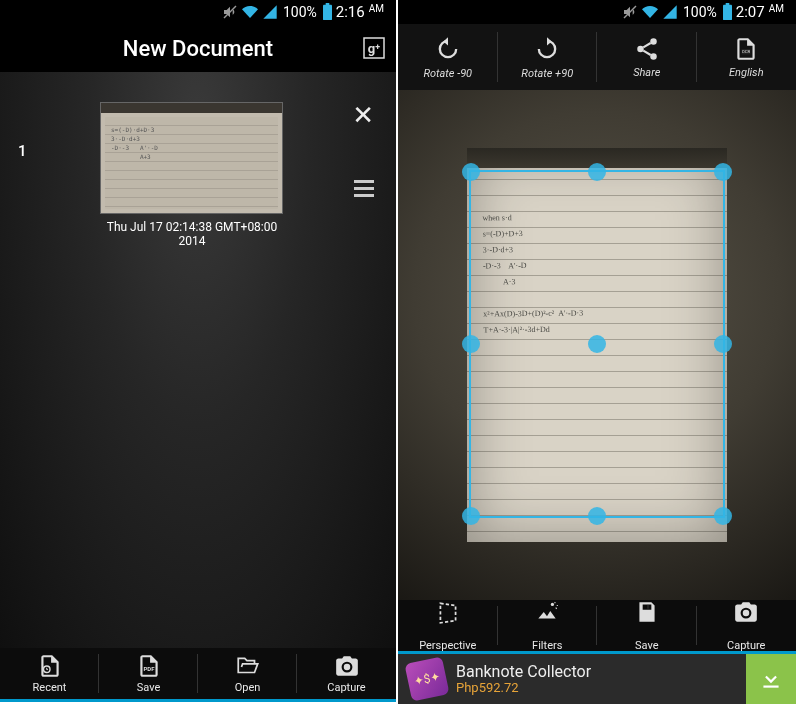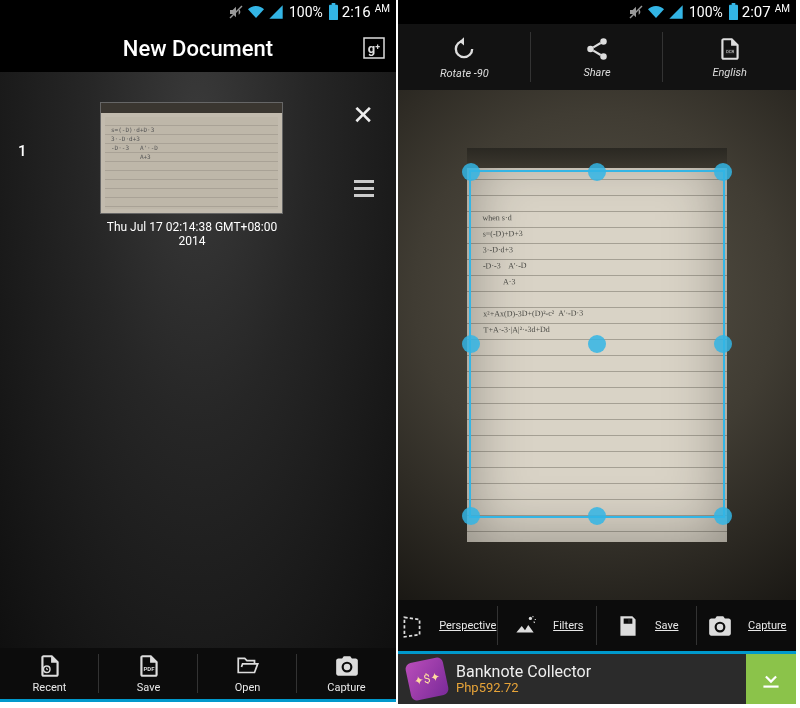--- a/index.html
+++ b/index.html
@@ -2,21 +2,21 @@
 <html><head>
 <meta charset="utf-8">
 <style>
   * { box-sizing: border-box; margin: 0; padding: 0; }
   body { background: #fff; font-family: Roboto, Arial, sans-serif; width: 800px; height: 708px; overflow: hidden; }
   .container { display: flex; width: 800px; height: 708px; }
   .phone { width: 398px; height: 706px; position: relative; overflow: hidden; }
   .phone.left { border-right: 2px solid #fff; }
 
   
-  .status-bar { height: 24px; background: #000; color: #9e9e9e; display: flex; justify-content: flex-end; align-items: center; padding: 0 6px; font-size: 14px; gap: 3px; }
+  .status-bar { height: 24px; background: #000; color: #9e9e9e; display: flex; justify-content: flex-end; align-items: center; padding: 0 12px; font-size: 14px; gap: 3px; }
   .status-bar .sig, .status-bar .wifi, .status-bar .mute, .status-bar .batt { display: inline-flex; }
   .status-bar .pct { color: #fff; font-size: 14px; margin: 0 2px; }
   .status-bar .time { color: #fff; font-size: 15px; }
   .status-bar .ampm { color: #fff; font-size: 10px; margin-left: 1px; align-self: flex-start; margin-top: 3px; }
 
   
   .title-bar { height: 48px; background: #000; display: flex; align-items: center; justify-content: center; position: relative; }
   .title-bar .title { color: #fff; font-size: 22px; font-weight: 500; }
   .title-bar .gplus { position: absolute; right: 10px; top: 12px; }
 
@@ -56,21 +56,21 @@
     background-image: repeating-linear-gradient(to bottom, transparent 0 15px, rgba(130,126,115,0.6) 15px 16px);
     box-shadow: inset 0 0 60px rgba(0,0,0,0.35);
   }
   .paper::before { content:""; position:absolute; top:0; left:0; right:0; height:20px; background:linear-gradient(#2a2822,#3b372e); }
   .paper-writing { position:absolute; top:62px; left:16px; font-size:8px; color:#4a4a45; font-family: cursive; line-height:16px; transform:rotate(-0.5deg); }
   .crop-frame { position:absolute; top:22px; left:2px; right:2px; bottom:24px; border:2px solid #33b5e5; }
   .crop-handle { position:absolute; width:18px; height:18px; background:rgba(51,181,229,0.85); border-radius:50%; transform:translate(-50%,-50%); }
 
   
   .toolbar-right { height: 54px; background: #0c0c0c; display: flex; border-bottom: 3px solid #0099cc; }
-  .toolbar-right .item { flex:1; display:flex; flex-direction:row; align-items:center; justify-content:center; color:#e8e8e8; gap:14px; position:relative;text-decoration:underline; }
+  .toolbar-right .item { flex:1; display:flex; flex-direction:column; align-items:center; justify-content:center; color:#e8e8e8; gap:14px; position:relative; }
   .toolbar-right .item:not(:last-child)::after { content:""; position:absolute; right:0; top:6px; bottom:6px; width:1px; background:#333; }
   .toolbar-right .lbl { font-size:11px; }
 
   
   .ad { height: 50px; background: #2b2b2b; display:flex; align-items:center; }
   .ad-icon { width:38px; height:38px; margin:0 10px; background:linear-gradient(135deg,#b94db9,#7a2a99); transform:rotate(-12deg); border-radius:6px; display:flex; align-items:center; justify-content:center; font-size:12px; color:#ffdca0; }
   .ad-text { flex:1; }
   .ad-title { color:#eee; font-size:16px; line-height:1.1; }
   .ad-sub { color:#e6a338; font-size:13px; }
   .ad-dl { width:50px; height:50px; background:#8bc34a; display:flex; align-items:center; justify-content:center; }
@@ -207,20 +207,29 @@
 
     <div class="top-toolbar">
       <div class="item">
         <span class="icon">
             <svg width="28" height="28" viewBox="0 0 24 24">
               <path fill="none" stroke="#ddd" stroke-width="2" d="M12 5a7 7 0 107 7"></path>
               <path fill="#ddd" d="M12 2l-4 3.5L12 9V2z"></path>
             </svg>
           </span>
         <span class="lbl">Rotate -90</span>
+      </div>
+      <div class="item">
+        <span class="icon">
+            <svg width="28" height="28" viewBox="0 0 24 24">
+              <path fill="none" stroke="#ddd" stroke-width="2" d="M12 5a7 7 0 11-7 7"></path>
+              <path fill="#ddd" d="M12 2l4 3.5L12 9V2z"></path>
+            </svg>
+          </span>
+        <span class="lbl">Rotate +90</span>
       </div>
       <div class="item">
         <span class="icon">
             <svg width="26" height="26" viewBox="0 0 24 24">
               <circle cx="18" cy="5" r="3" fill="#ddd"></circle>
               <circle cx="6" cy="12" r="3" fill="#ddd"></circle>
               <circle cx="18" cy="19" r="3" fill="#ddd"></circle>
               <path stroke="#ddd" stroke-width="2" d="M8.6 10.5l6.8-4M8.6 13.5l6.8 4"></path>
             </svg>
           </span>

